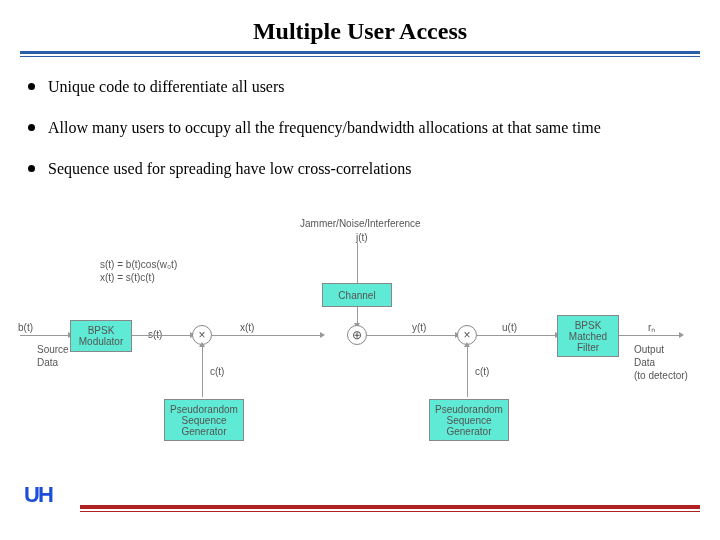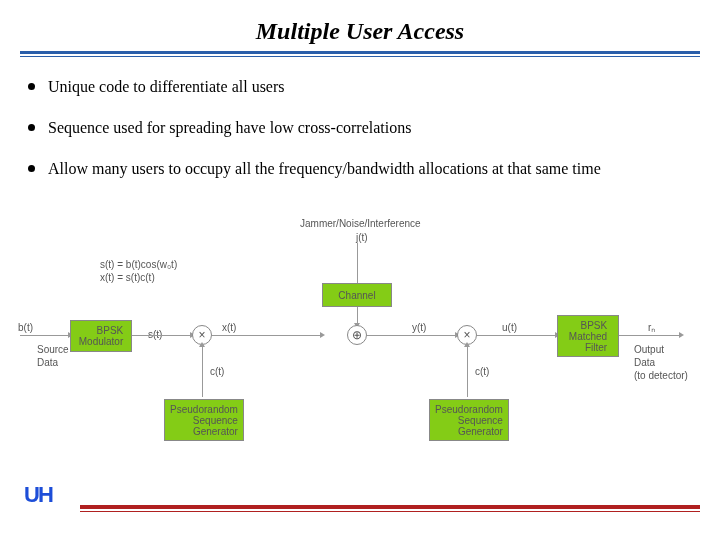--- a/index.html
+++ b/index.html
@@ -10,21 +10,20 @@
     font-family: "Times New Roman", serif;
     background: #fff;
     color: #000;
     position: relative;
     overflow: hidden;
   }
   .title {
     text-align: center;
     font-size: 24px;
     font-weight: bold;
-    font-style: italic;
     margin: 18px 0 6px;
   }
   .rule {
     margin: 0 20px 10px;
     border-top: 3px solid #2a5eaa;
     border-bottom: 1px solid #2a5eaa;
     height: 6px;
   }
   ul.bullets {
     list-style: none;
@@ -62,25 +61,25 @@
     color: #555;
     white-space: nowrap;
     line-height: 1.3;
   }
   .dbox {
     position: absolute;
     border: 1px solid #888;
     font-family: Arial, sans-serif;
     font-size: 10px;
     color: #555;
-    text-align: right;
+    text-align: center;
     display: flex;
     align-items: center;
     justify-content: center;
-    background: #84cc16;
+    background: #5eead4;
   }
   .circ {
     position: absolute;
     border: 1px solid #888;
     border-radius: 50%;
     width: 20px;
     height: 20px;
     display: flex;
     align-items: center;
     justify-content: center;
@@ -150,22 +149,22 @@
   }
 </style>
 </head>
 <body>
 
 <div class="title">Multiple User Access</div>
 <div class="rule"></div>
 
 <ul class="bullets">
   <li>Unique code to differentiate all users</li>
+  <li>Allow many users to occupy all the frequency/bandwidth allocations at that same time</li>
   <li>Sequence used for spreading have low cross-correlations</li>
-  <li>Allow many users to occupy all the frequency/bandwidth allocations at that same time</li>
 </ul>
 
 <div class="diagram">
 
   <div class="dlabel" style="left:280px;top:-8px;text-align:right;">Jammer/Noise/Interference</div>
   <div class="dlabel" style="left:336px;top:6px;">j(t)</div>
 
   <div class="dlabel" style="left:80px;top:33px;">
     <div>s(t) = b(t)cos(w₀t)</div>
     <div>x(t) = s(t)c(t)</div>
@@ -178,21 +177,21 @@
 Data</div>
 
   <div class="dbox" style="left:50px;top:95px;width:62px;height:32px;white-space:pre;">BPSK
 Modulator</div>
 
   <div class="dlabel" style="left:128px;top:96px;margin-top:7px;">s(t)</div>
   <div class="line-h arrow-r" style="left:112px;top:110px;width:58px;"></div>
 
   <div class="circ" style="left:172px;top:100px;">×</div>
 
-  <div class="dlabel" style="left:202px;top:96px;">x(t)</div>
+  <div class="dlabel" style="left:220px;top:96px;">x(t)</div>
   <div class="line-h arrow-r" style="left:192px;top:110px;width:108px;"></div>
 
   <div class="dbox" style="left:302px;top:58px;width:70px;height:24px;">Channel</div>
 
   <div class="line-v" style="left:337px;top:18px;height:40px;"></div>
   <div class="line-v arrow-d" style="left:337px;top:82px;height:16px;"></div>
 
   <div class="circ" style="left:327px;top:100px;">⊕</div>
 
   <div class="dlabel" style="left:392px;top:96px;">y(t)</div>

